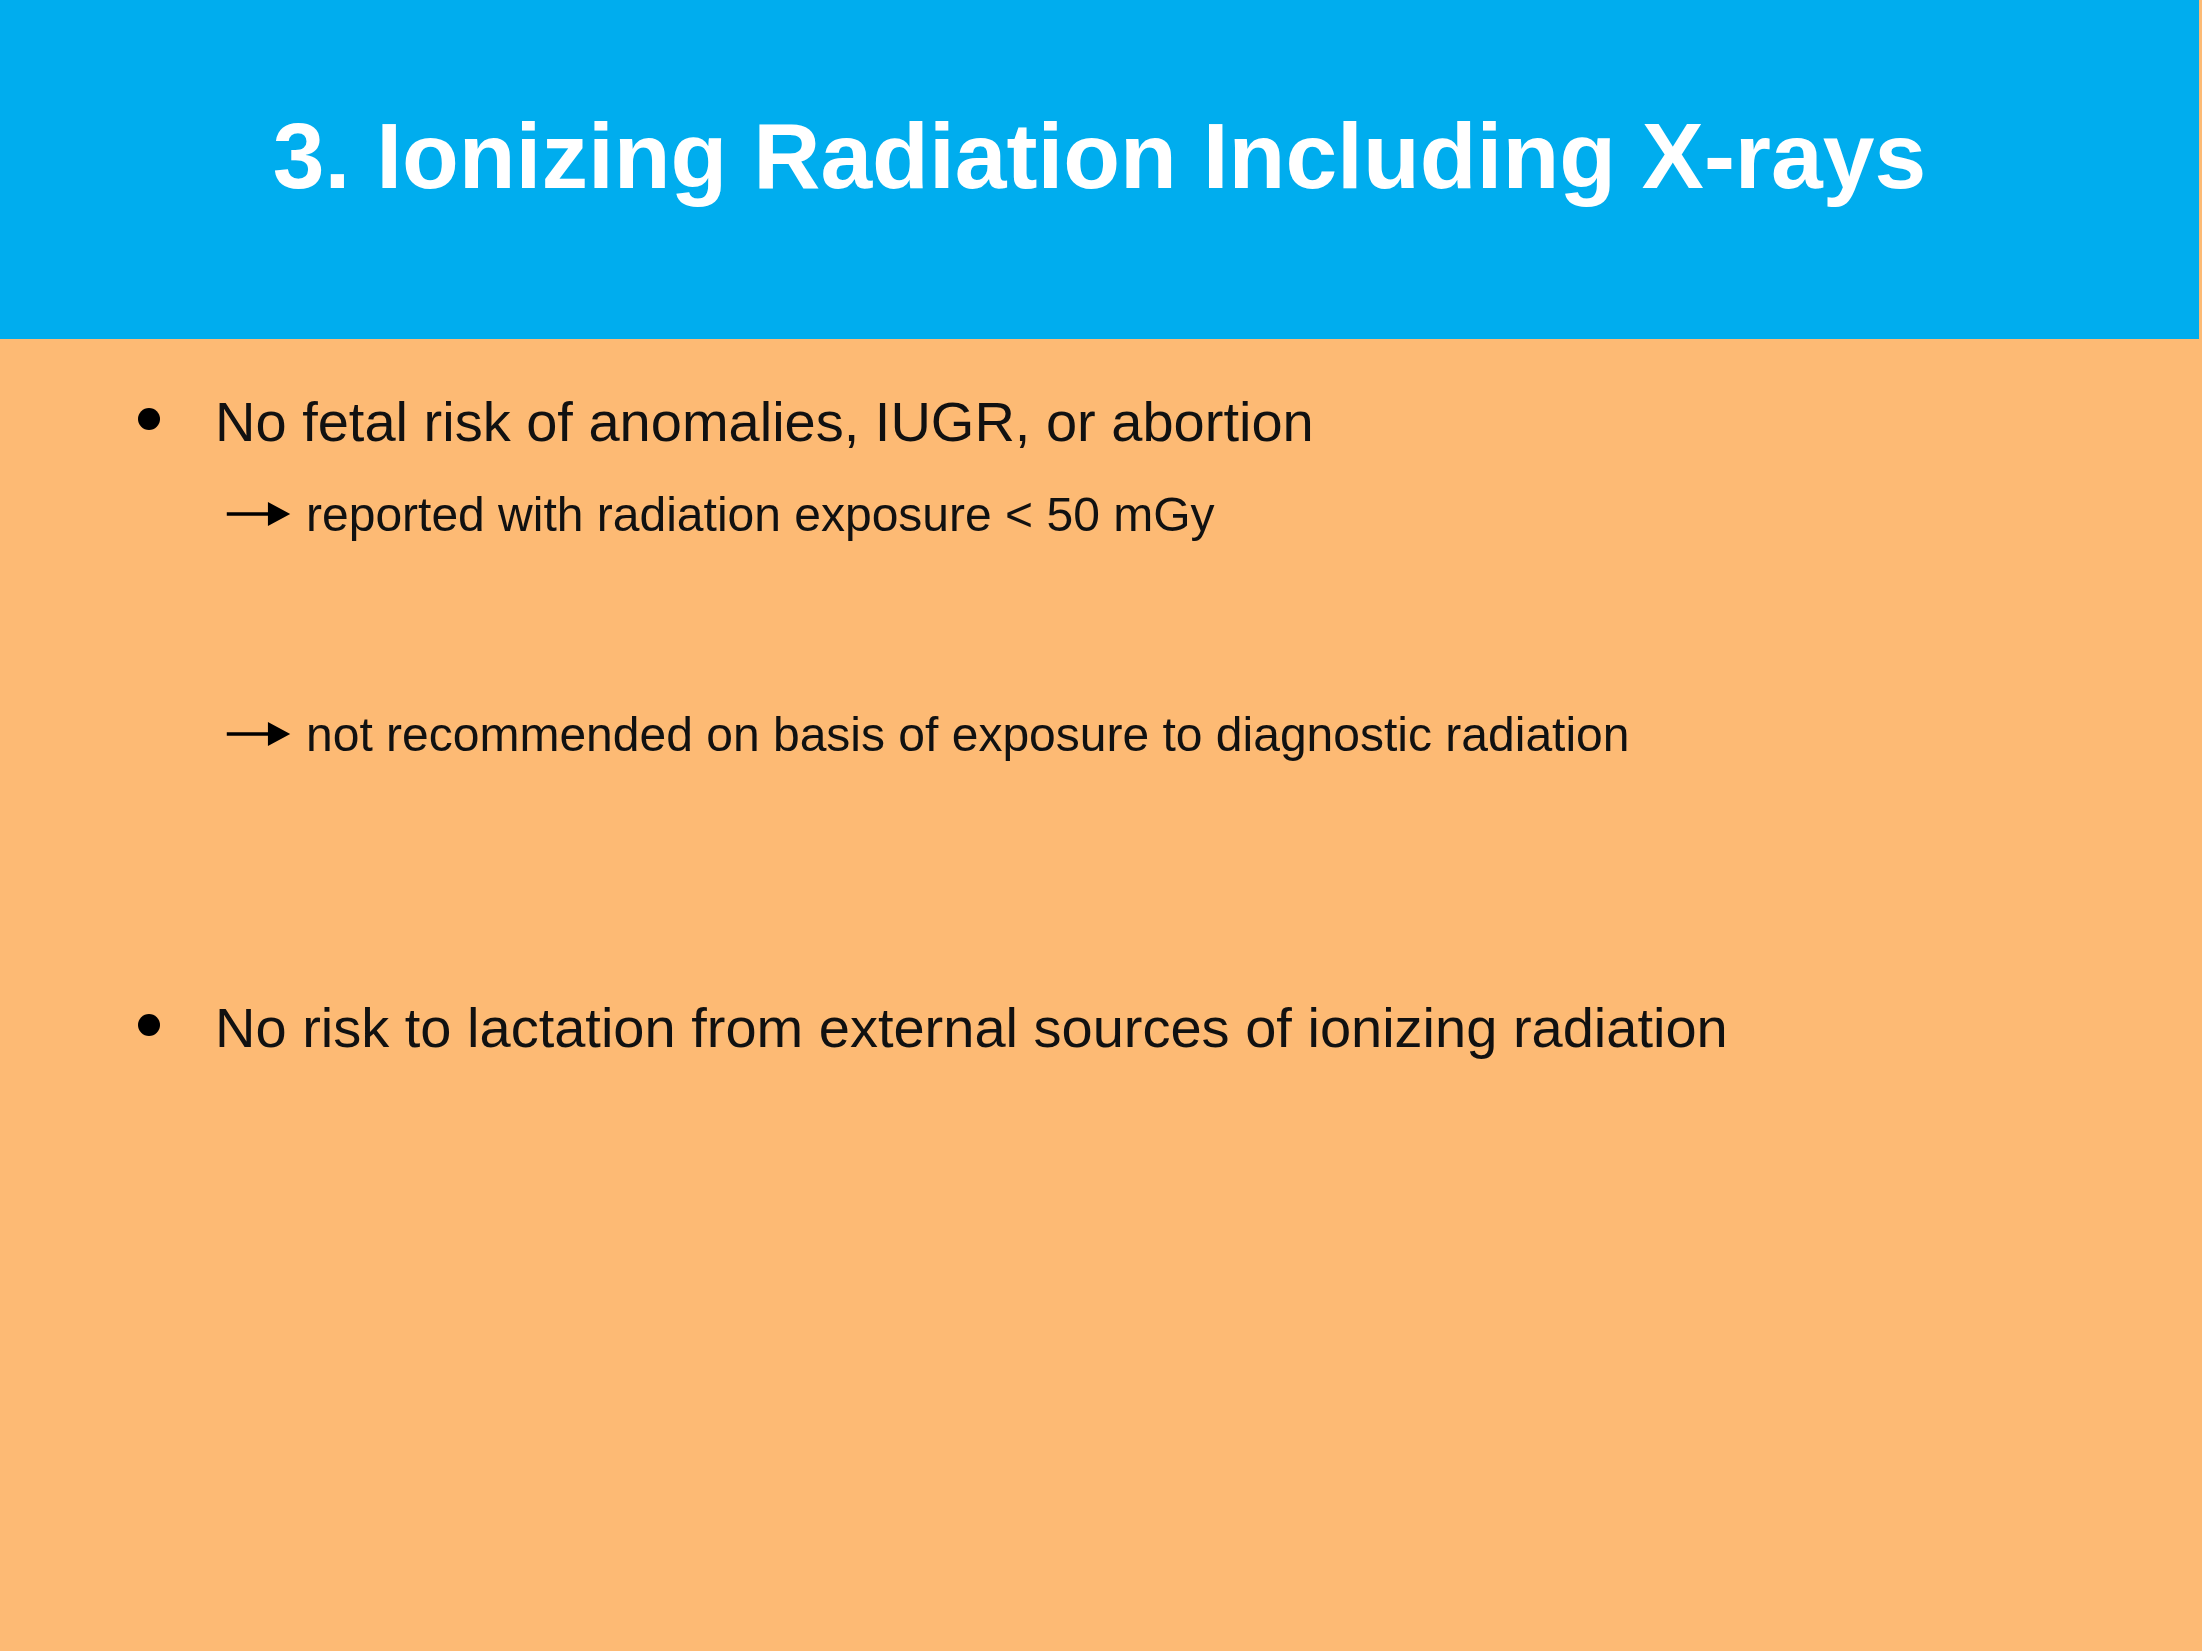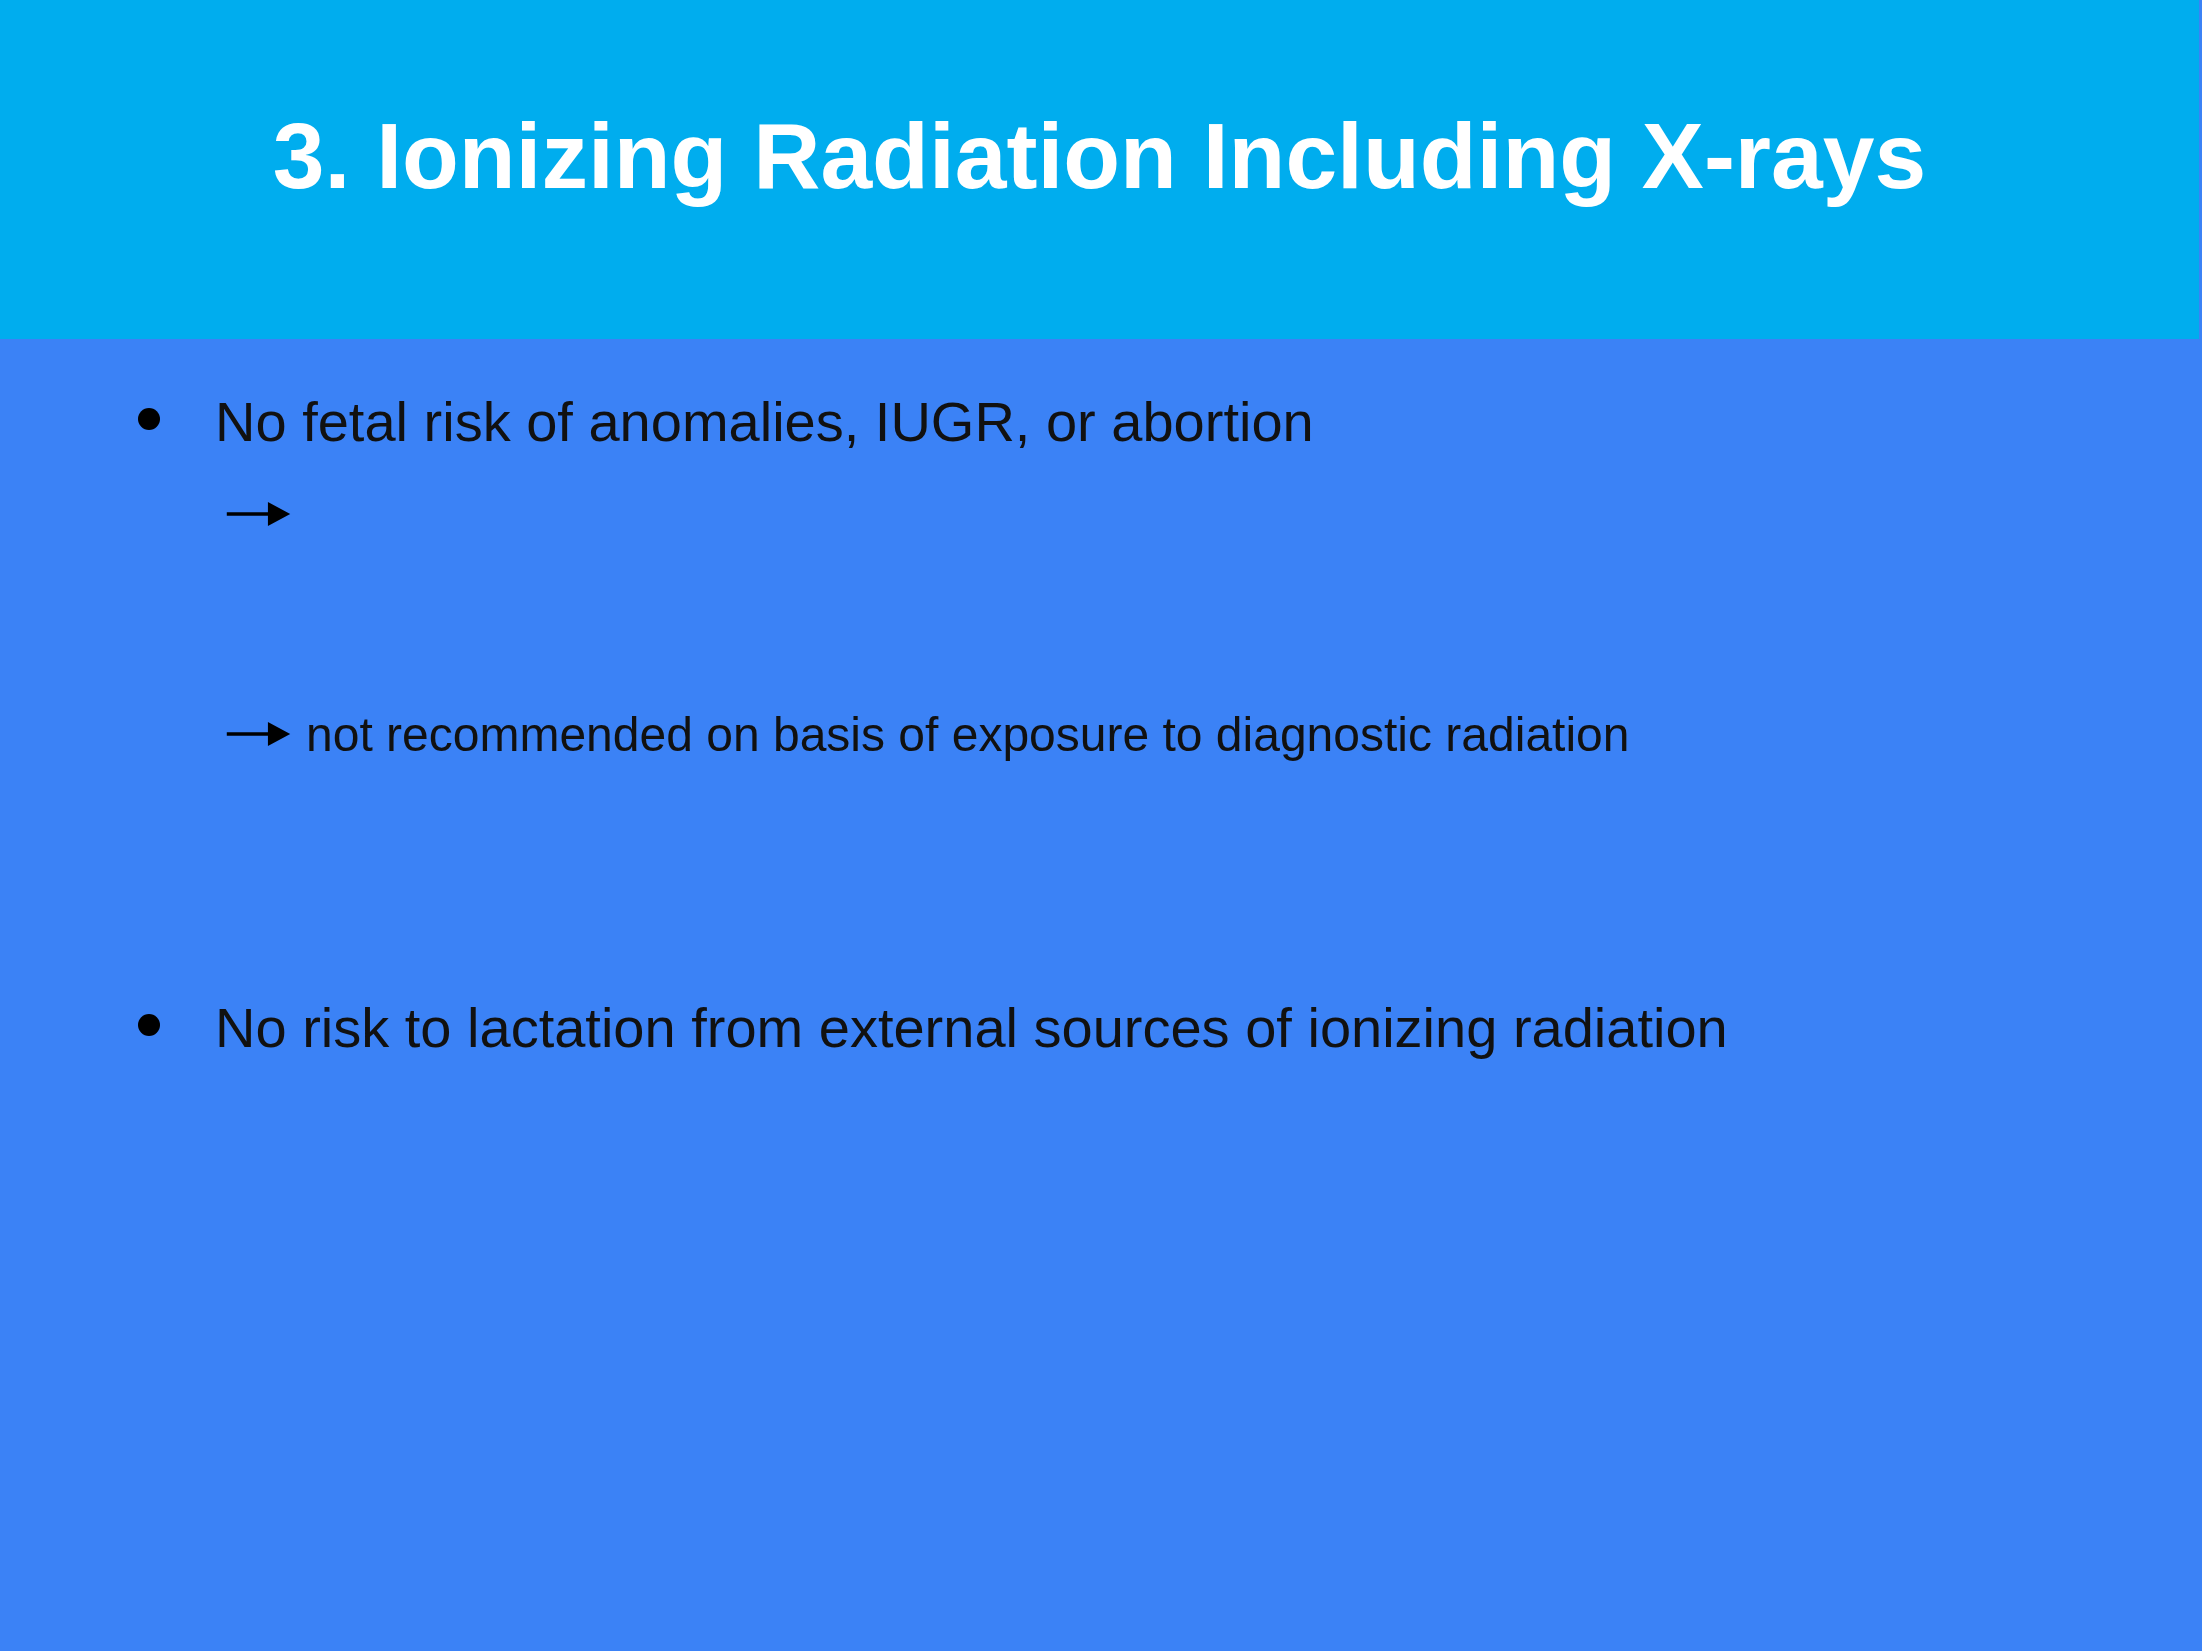--- a/index.html
+++ b/index.html
@@ -8,21 +8,21 @@
     padding: 0;
     background: #ffffff;
   }
   body {
     font-family: "Liberation Sans", sans-serif;
   }
   .slide {
     position: relative;
     width: 2203px;
     height: 1652px;
-    background: #3b82f6;
+    background: #fdba74;
     overflow: hidden;
   }
   
   .header-band {
     position: absolute;
     left: 0;
     top: 0;
     width: 2199px;
     height: 339px;
     background: #00ADEE;
@@ -128,20 +128,21 @@
       <div class="bullet-row">
         <span class="bullet-dot"></span>
         <span class="bullet-text">No fetal risk of anomalies, IUGR, or abortion</span>
       </div>
       <div class="arrow-row">
         <span class="arrow-icon">
           <svg viewBox="0 0 78 84" xmlns="http://www.w3.org/2000/svg" aria-hidden="true">
             <path d="M2 44 L50 44 L50 56 L76 42 L50 28 L50 40 L2 40 Z" fill="#000000"></path>
           </svg>
         </span>
+        <span class="arrow-text">reported with radiation exposure &lt; 50 mGy</span>
       </div>
     </div>
 
     <div class="bullet-group group-2">
       <div class="arrow-row">
         <span class="arrow-icon">
           <svg viewBox="0 0 78 84" xmlns="http://www.w3.org/2000/svg" aria-hidden="true">
             <path d="M2 44 L50 44 L50 56 L76 42 L50 28 L50 40 L2 40 Z" fill="#000000"></path>
           </svg>
         </span>

